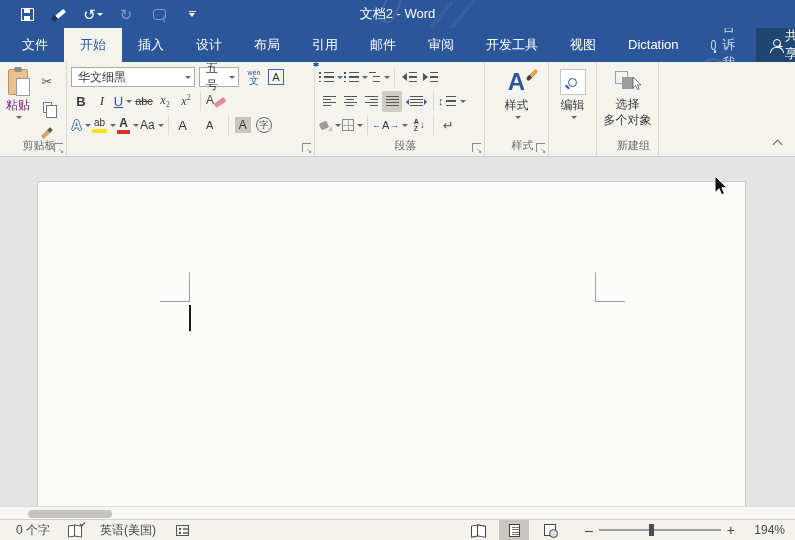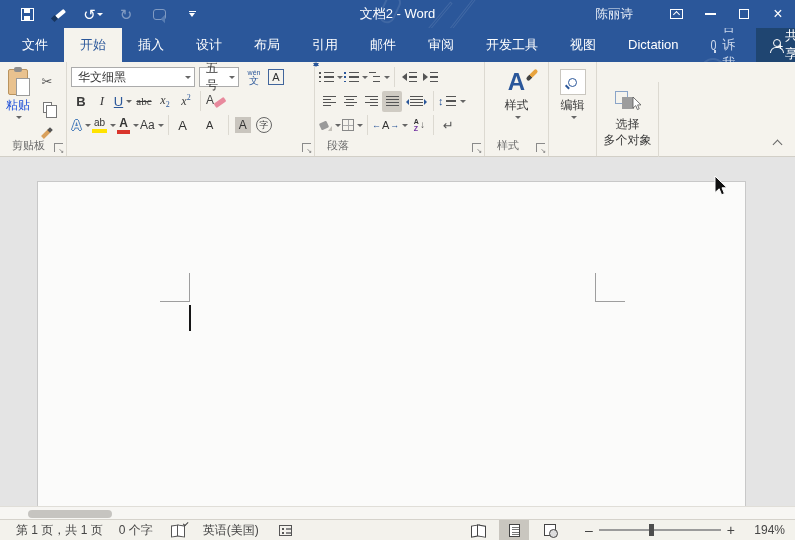--- a/index.html
+++ b/index.html
@@ -63,21 +63,21 @@
   .person::before { content:""; position:absolute; left:3px; top:0; width:6px; height:6px;
     border:1.5px solid #fff; border-radius:50%; }
   .person::after { content:""; position:absolute; left:0; bottom:-1px; width:12px; height:5px;
     border:1.5px solid #fff; border-bottom:none; border-radius:6px 6px 0 0; }
   .plus-sm { position:absolute; right:-4px; bottom:0; font-size:9px; color:#fff; font-weight:bold; }
 
   
   .ribbon { position:relative; height:95px; background:#f5f3ed; border-bottom:1px solid #d2cfc7;
     display:flex; color:#444; }
   .rgroup { position:relative; height:100%; border-right:1px solid #dcd9d1; padding-top:3px; }
-  .glabel { position:absolute; bottom:3px; left:12px; right:0; text-align:left; font-size:11px;
+  .glabel { position:absolute; bottom:3px; left:12px; right:0; text-align:center; font-size:11px;
     color:#6a6a6a; white-space:nowrap; }
   .launcher { position:absolute; bottom:4px; right:3px; width:9px; height:9px;
     border-left:1px solid #8a8a8a; border-top:1px solid #8a8a8a; }
   .launcher::after { content:"\2198"; position:absolute; right:-1px; bottom:-3px; font-size:7px; color:#777; }
   .rrow { display:flex; align-items:center; height:24px; padding:0 4px; gap:1px; }
   .rbtn { display:flex; align-items:center; justify-content:center; min-width:20px; height:21px;
     border-radius:2px; font-size:13px; color:#3b3b3b; gap:1px; }
   .rbtn.sel { background:#cfcbc3; }
   .dd { width:0; height:0; border-left:3px solid transparent; border-right:3px solid transparent;
     border-top:3.5px solid #666; margin-left:2px; }
@@ -85,21 +85,21 @@
 
   
   .g-clip { width:67px; display:flex; }
   .paste-big { display:flex; flex-direction:column; align-items:center; width:36px; padding-top:4px; gap:2px; }
   .clipboard-ic { position:relative; width:20px; height:26px; background:#e9c28f;
     border:1px solid #b9935e; border-radius:2px; }
   .clipboard-ic::before { content:""; position:absolute; top:-3px; left:5px; width:8px; height:5px;
     background:#8e8e8e; border-radius:2px; }
   .clipboard-ic::after { content:""; position:absolute; right:-3px; bottom:-2px; width:12px; height:16px;
     background:#fff; border:1px solid #9a9a9a; }
-  .paste-lab { font-size:12px; color:#1d4ed8; }
+  .paste-lab { font-size:12px; color:#701a75; }
   .mini-col { display:flex; flex-direction:column; justify-content:flex-start; gap:6px; padding-top:6px; }
   .mini-btn { width:22px; height:20px; display:flex; align-items:center; justify-content:center; }
   .scissors { font-size:13px; color:#555; }
   .copy-ic { position:relative; width:9px; height:11px; border:1px solid #777; background:#fff; }
   .copy-ic::before { content:""; position:absolute; left:2.5px; top:2.5px; width:9px; height:11px;
     border:1px solid #777; background:#fff; }
   .brush-ic { position:relative; width:14px; height:14px; }
   .brush-ic::before { content:""; position:absolute; left:1px; top:6px; width:10px; height:4px;
     background:#d9a05b; transform:rotate(-45deg); }
   .brush-ic::after { content:""; position:absolute; left:8px; top:2px; width:4px; height:4px;
@@ -113,21 +113,21 @@
   .combo-size { width:40px; margin-left:3px; }
   .pinyin { display:flex; flex-direction:column; align-items:center; line-height:1;
     color:#2b579a; margin-left:5px; width:18px; }
   .pinyin .top { font-size:7px; }
   .pinyin .bot { font-size:10px; }
   .charborder { width:16px; height:16px; border:1px solid #41659c; display:flex; align-items:center;
     justify-content:center; font-size:11px; color:#333; margin-left:4px; }
   .bold-b { font-weight:bold; font-size:13px; }
   .ital-i { font-style:italic; font-family:"Liberation Serif",serif; font-size:13px; }
   .und-u { text-decoration:underline; font-size:13px; color:#2b579a; }
-  .strike { text-decoration:line-through; font-size:11px; letter-spacing:0;font-family:Liberation Serif, serif; }
+  .strike { text-decoration:line-through; font-size:11px; letter-spacing:0; }
   .subsup { font-size:12px; font-style:italic; font-family:"Liberation Serif",serif; }
   .subsup small { font-size:8px; color:#2b579a; font-style:normal; }
   .eraser-ic { position:relative; width:18px; height:16px; font-size:12px; color:#444; }
   .eraser-ic::after { content:""; position:absolute; right:-2px; top:7px; width:12px; height:5px;
     background:#e8899d; transform:rotate(-35deg); border-radius:1px; }
   .fx-a { font-weight:bold; font-size:14px; color:#f5f3ed;
     text-shadow:-1px 0 #4a7ebb,1px 0 #4a7ebb,0 -1px #4a7ebb,0 1px #4a7ebb; }
   .hl-ab { display:flex; flex-direction:column; align-items:center; line-height:1; }
   .hl-ab .t { font-size:10px; color:#333; }
   .hl-bar { width:15px; height:4px; background:#ffe300; margin-top:1px; }
@@ -206,21 +206,21 @@
   .styles-a { position:relative; font-size:24px; font-weight:bold; color:#2b579a; line-height:26px; }
   .styles-a::after { content:""; position:absolute; right:-14px; top:4px; width:14px; height:4px;
     background:linear-gradient(90deg,#444 0 35%,#e8a33d 35%); transform:rotate(-45deg); border-radius:2px; }
   .biglab { font-size:12px; color:#3b3b3b; }
   .g-edit { width:48px; }
   .search-box { width:26px; height:26px; background:#fff; border:1px solid #c9c6bf; display:flex;
     align-items:center; justify-content:center; }
   .mag { position:relative; width:9px; height:9px; border:1.7px solid #2b579a; border-radius:50%; }
   .mag::after { content:""; position:absolute; left:-4px; bottom:-2px; width:5px; height:1.7px;
     background:#2b579a; transform:rotate(45deg); }
-  .g-new { width:62px;margin-top:20px; }
+  .g-new { width:62px; }
   .selobj-ic { position:relative; width:26px; height:24px; margin-top:2px; }
   .selobj-ic .back { position:absolute; left:0; top:0; width:13px; height:13px; border:1.5px solid #8aa4c8; }
   .selobj-ic .front { position:absolute; left:7px; top:6px; width:12px; height:12px; background:#9d9d9d; }
   .selobj-ic svg { position:absolute; right:-2px; top:6px; }
   .two-line { font-size:12px; color:#3b3b3b; line-height:14px; text-align:center; }
   .g-filler { flex:1; border-right:none; position:relative; }
   .collapse-chev { position:absolute; right:14px; bottom:8px; width:7px; height:7px;
     border-left:1.6px solid #666; border-top:1.6px solid #666; transform:rotate(45deg); }
 
   
@@ -300,35 +300,20 @@
           <span class="touch-ic"></span>
         </div>
       <div class="qat-btn">
         <span class="qat-custom">
             <span class="bar"></span>
             <span class="caret-down"></span>
           </span>
       </div>
     </div>
     <div class="doc-title">文档2 - Word</div>
-    <div class="tb-right">
-      <span class="user-name">陈丽诗</span>
-      <div class="winbtn">
-          <span class="ribbon-opt-ic"></span>
-        </div>
-      <div class="winbtn">
-          <span class="mini-bar"></span>
-        </div>
-      <div class="winbtn">
-          <span class="maxi"></span>
-        </div>
-      <div class="winbtn">
-          <span style="font-size:16px;">×</span>
-        </div>
-    </div>
   </div>
 
   <div class="tabrow">
 
     <div class="doodle d5"></div>
     <div class="tab">文件</div>
     <div class="tab active">开始</div>
     <div class="tab">插入</div>
     <div class="tab">设计</div>
     <div class="tab">布局</div>
@@ -593,21 +578,20 @@
     <svg class="mouse-cursor" width="15" height="22" viewBox="0 0 15 22">
       <path d="M1,0 L1,16.5 L5.2,12.8 L7.6,18.8 L10.4,17.6 L8,11.8 L13,11.8 Z" fill="#111" stroke="#fff" stroke-width="1"></path>
     </svg>
   </div>
 
   <div class="hscroll">
     <div class="hthumb"></div>
   </div>
 
   <div class="statusbar">
-    <span class="sb-item">第 1 页，共 1 页</span>
     <span class="sb-item">0 个字</span>
     <span class="book-ic">
         <span class="book-check"></span>
       </span>
     <span class="sb-item">英语(美国)</span>
     <span class="macro-ic"></span>
     <div class="sb-right">
       <div class="viewbtn">
           <span class="read-ic"></span>
         </div>

